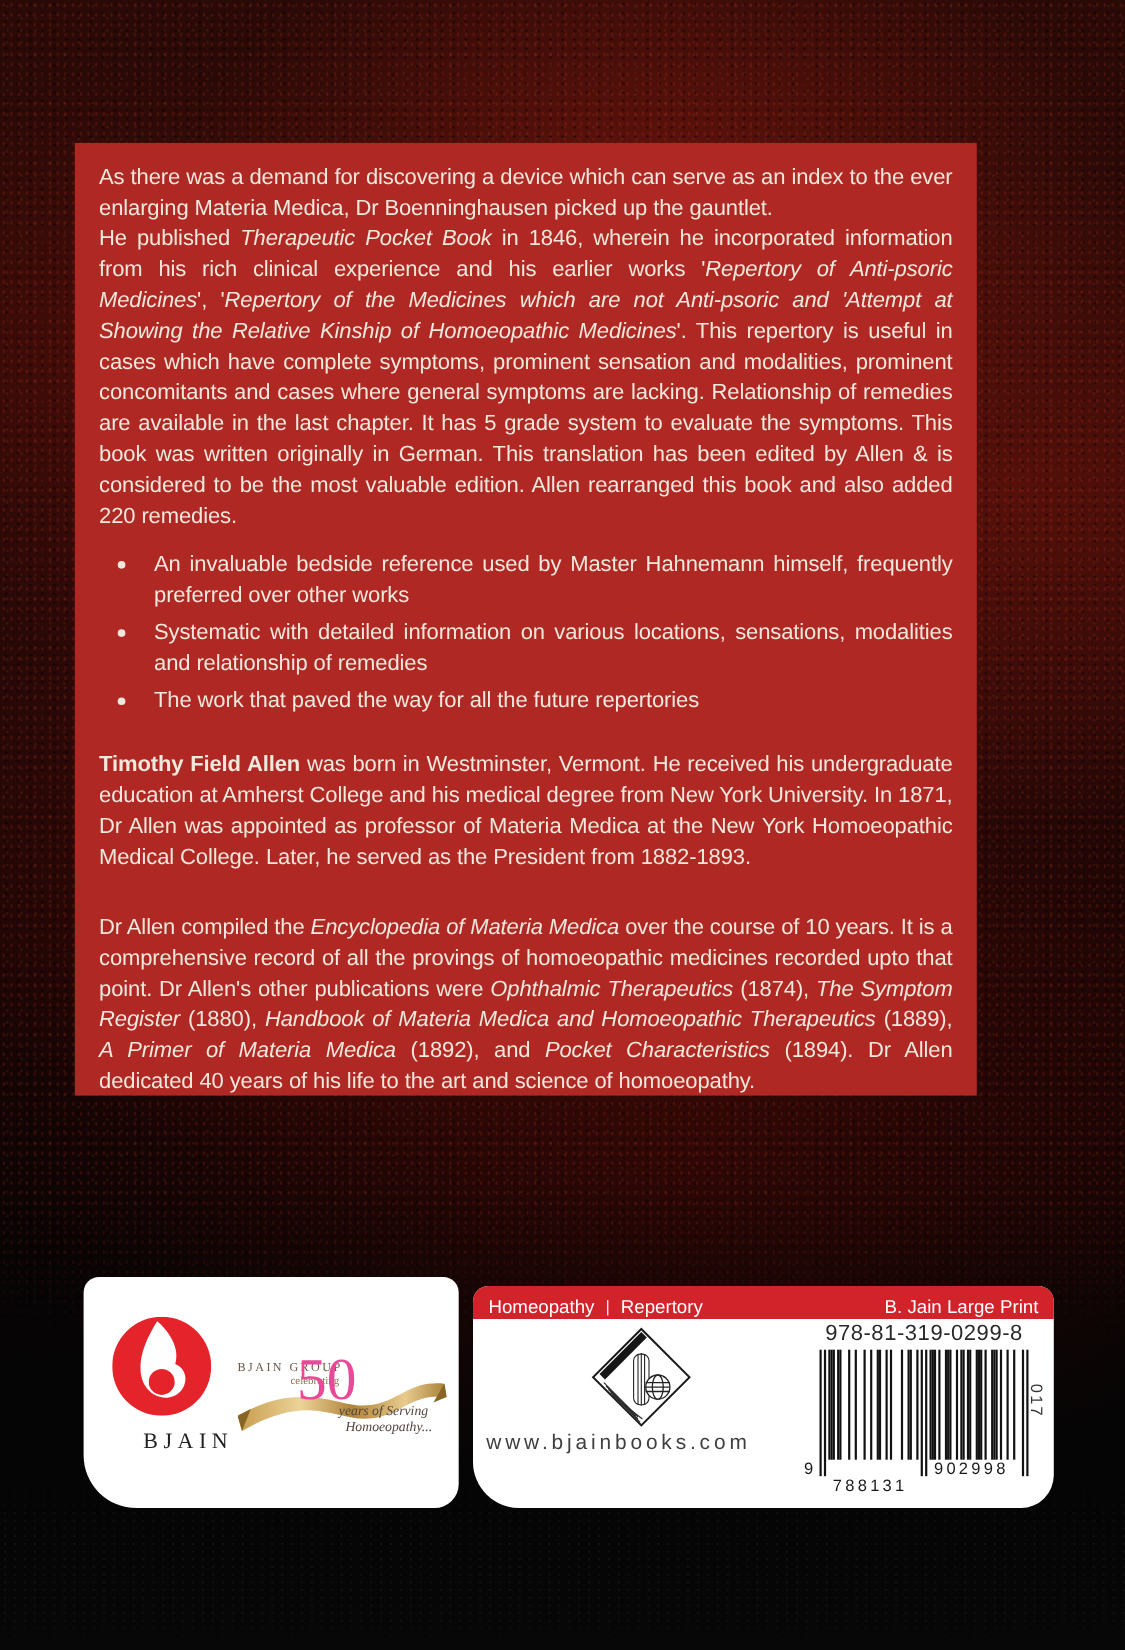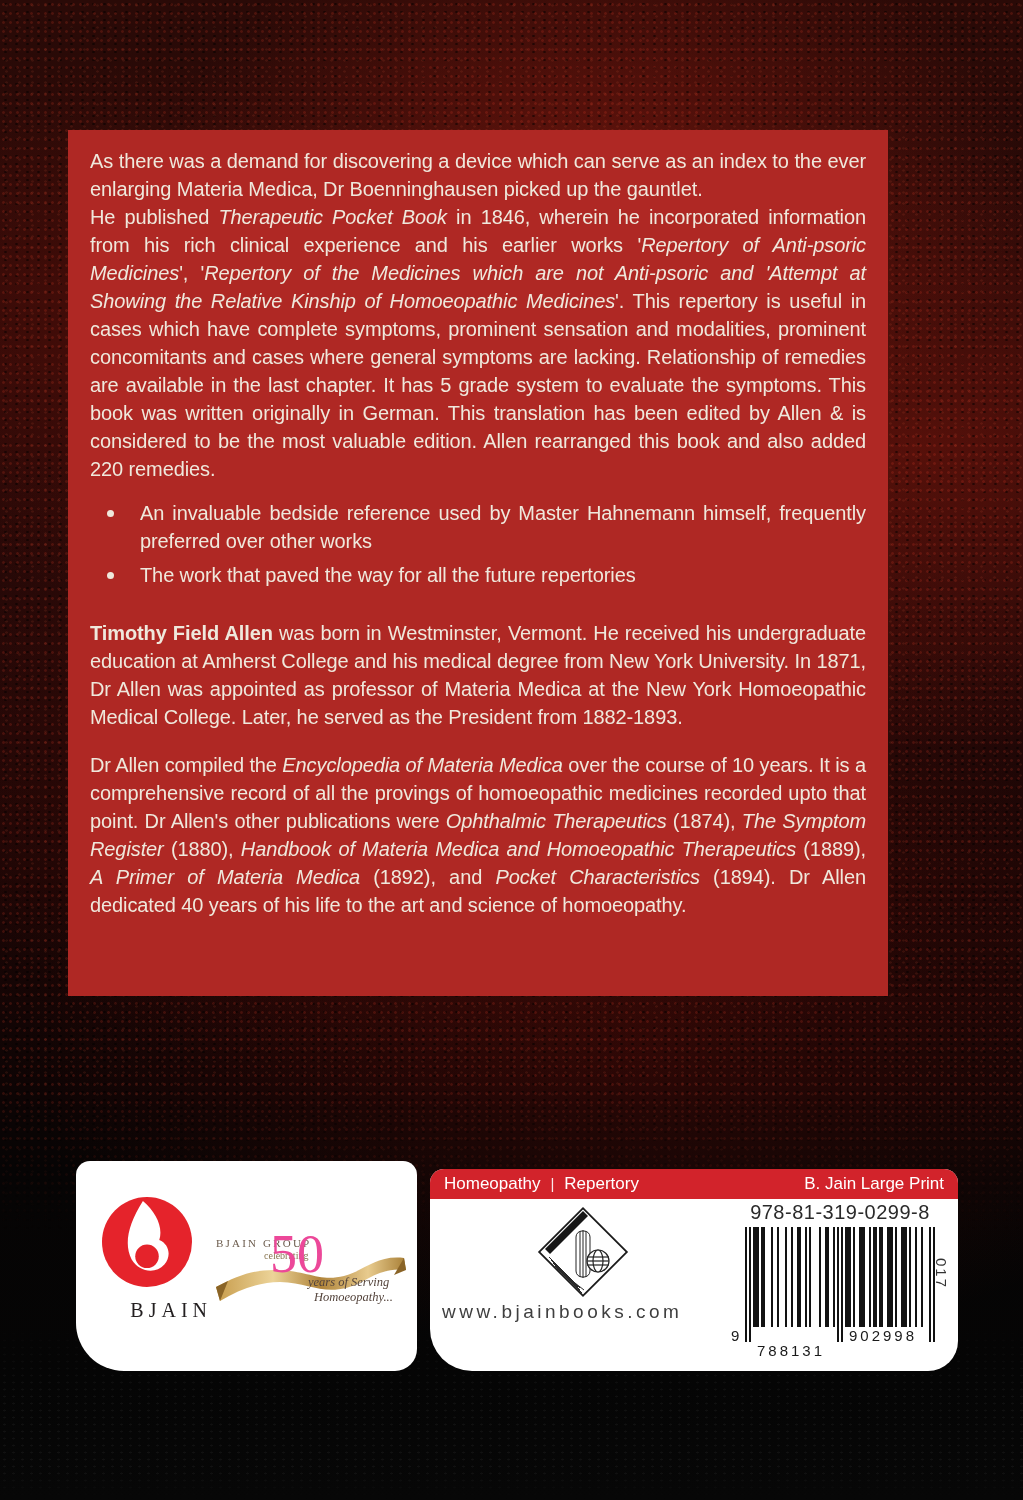--- a/index.html
+++ b/index.html
@@ -33,21 +33,21 @@
   }
   
   .panel{
     position:absolute;left:68px;top:130px;width:820px;height:866px;
     background:#af2824;color:#efe8dc;box-sizing:border-box;
     padding:17px 22px 20px 22px;
     font-size:20px;line-height:28px;letter-spacing:-.1px;
   }
   .para{margin:0;text-align:justify;}
   .para.gap-author{margin-top:30px;}
-  .para.gap-allen{margin-top:20px;}
+  .para.gap-allen{margin-top:36px;}
   .r-italic{font-style:italic;}
   .r-bold{font-weight:bold;}
   .bullets{list-style:none;margin:16px 0 0 0;padding:0;}
   .bullets li{position:relative;padding-left:50px;margin-bottom:6px;text-align:justify;}
   .bullets .dot{position:absolute;left:17px;top:11px;width:7px;height:7px;border-radius:50%;background:#efe8dc;}
   
   .card{position:absolute;background:#fff;}
   .card-left{left:76px;top:1161px;width:341px;height:210px;border-radius:14px 14px 22px 48px;}
   .card-right{left:430px;top:1169px;width:528px;height:202px;border-radius:14px 14px 30px 42px;}
   
@@ -59,21 +59,21 @@
   .emblem{position:absolute;left:140px;top:74px;width:192px;height:82px;font-family:"Liberation Serif",serif;}
   .emblem .ribbon{position:absolute;left:0;top:14px;width:192px;height:62px;}
   .emblem .group-name{position:absolute;left:0;top:2px;font-size:11px;letter-spacing:2.2px;color:#6b5b4c;}
   .emblem .celebrating{position:absolute;left:48px;top:15px;font-size:10px;color:#87744f;}
   .emblem .fifty{position:absolute;left:54px;top:-8px;font-size:54px;line-height:1;color:#ec4899;}
   .emblem .tag1{position:absolute;left:92px;top:40px;font-size:12.5px;font-style:italic;color:#54443c;}
   .emblem .tag2{position:absolute;left:98px;top:55px;font-size:12.5px;font-style:italic;color:#54443c;}
   
   .strip{
     position:absolute;left:0;top:0;width:100%;height:30px;background:#d2232b;color:#fff;
-    border-radius:14px 14px 0 0;box-sizing:border-box;display:flex;align-items:center;
+    border-radius:14px 14px 0 0;box-sizing:border-box;display:flex;align-items:flex-end;
     justify-content:space-between;padding:0 14px;font-size:17px;
   }
   .strip-left{display:flex;align-items:center;gap:10px;}
   .strip .sep{font-weight:400;opacity:.9;font-size:15px;position:relative;top:-1px;}
   .books-logo{position:absolute;left:106px;top:36px;width:94px;height:94px;}
   .website{position:absolute;left:12px;top:132px;width:282px;text-align:left;
     font-size:19px;letter-spacing:3.5px;color:#3f3f3f;}
   .isbn{position:absolute;left:315px;top:32px;width:190px;text-align:center;
     font-size:20px;color:#2a2a2a;letter-spacing:.5px;}
   .barcode{position:absolute;left:315px;top:58px;width:190px;height:118px;}
@@ -95,20 +95,24 @@
   <div class="grain"></div>
   <div class="grain2"></div>
 
   <section class="panel">
     <p class="para"><span>As there was a demand for discovering a device which can serve as an index to the ever enlarging Materia Medica, Dr Boenninghausen picked up the gauntlet.</span></p>
     <p class="para"><span>He published </span><span class="r-italic">Therapeutic Pocket Book</span><span> in 1846, wherein he incorporated information from his rich clinical experience and his earlier works '</span><span class="r-italic">Repertory of Anti-psoric Medicines</span><span>', '</span><span class="r-italic">Repertory of the Medicines which are not Anti-psoric and 'Attempt at Showing the Relative Kinship of Homoeopathic Medicines</span><span>'. This repertory is useful in cases which have complete symptoms, prominent sensation and modalities, prominent concomitants and cases where general symptoms are lacking. Relationship of remedies are available in the last chapter. It has 5 grade system to evaluate the symptoms. This book was written originally in German. This translation has been edited by Allen &amp; is considered to be the most valuable edition. Allen rearranged this book and also added 220 remedies.</span></p>
     <ul class="bullets">
       <li>
         <span class="dot"></span>
         <span>An invaluable bedside reference used by Master Hahnemann himself, frequently preferred over other works</span>
+      </li>
+      <li>
+        <span class="dot"></span>
+        <span>Systematic with detailed information on various locations, sensations, modalities and relationship of remedies</span>
       </li>
       <li>
         <span class="dot"></span>
         <span>The work that paved the way for all the future repertories</span>
       </li>
     </ul>
     <p class="para gap-author"><span class="r-bold">Timothy Field Allen</span><span> was born in Westminster, Vermont. He received his undergraduate education at Amherst College and his medical degree from New York University. In 1871, Dr Allen was appointed as professor of Materia Medica at the New York Homoeopathic Medical College. Later, he served as the President from 1882-1893.</span></p>
     <p class="para gap-allen"><span>Dr Allen compiled the </span><span class="r-italic">Encyclopedia of Materia Medica</span><span> over the course of 10 years. It is a comprehensive record of all the provings of homoeopathic medicines recorded upto that point. Dr Allen's other publications were </span><span class="r-italic">Ophthalmic Therapeutics</span><span> (1874), </span><span class="r-italic">The Symptom Register</span><span> (1880), </span><span class="r-italic">Handbook of Materia Medica and Homoeopathic Therapeutics</span><span> (1889), </span><span class="r-italic">A Primer of Materia Medica</span><span> (1892), and </span><span class="r-italic">Pocket Characteristics</span><span> (1894). Dr Allen dedicated 40 years of his life to the art and science of homoeopathy.</span></p>
   </section>
 

